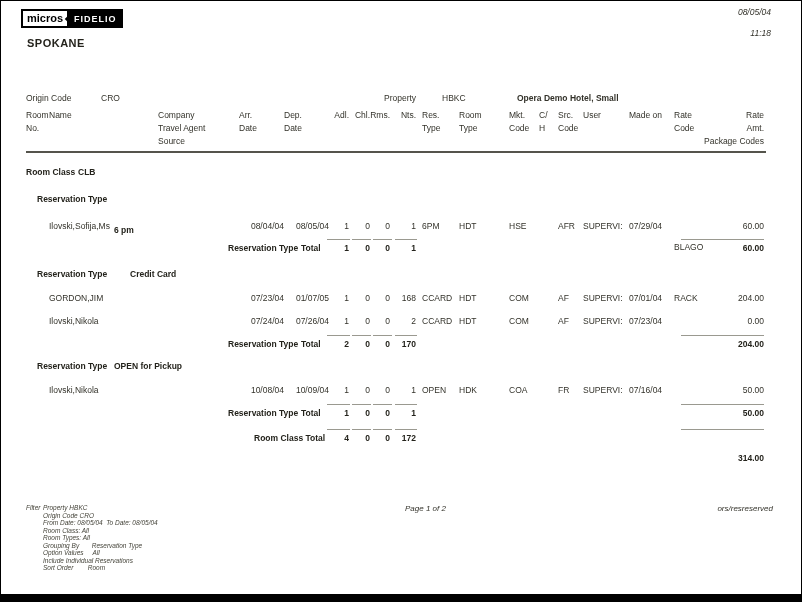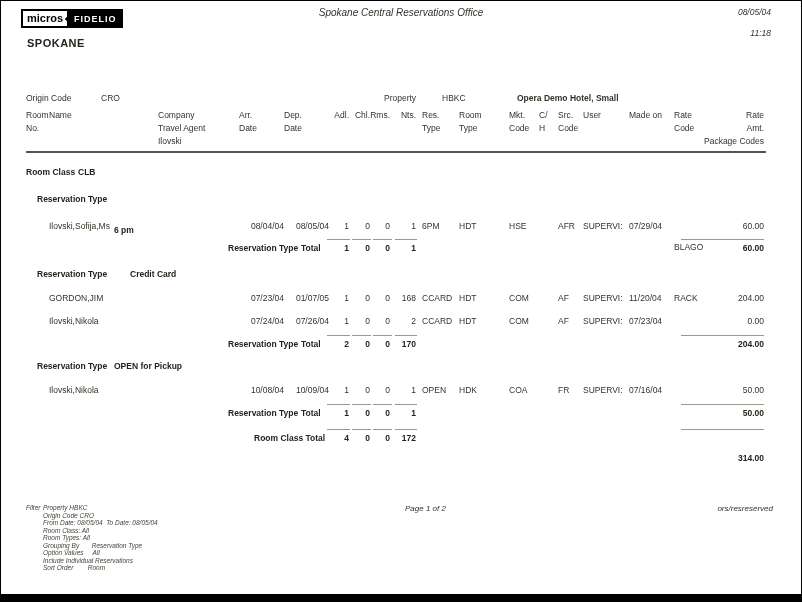--- a/index.html
+++ b/index.html
@@ -56,40 +56,39 @@
 </head>
 <body>
 
 <div class="page">
 
   <div class="logo">
     <span class="logo-micros">micros</span>
     <span class="logo-diamond"></span>
     <span class="logo-fidelio">FIDELIO</span>
   </div>
-  <div class="abs center office i" style="top:6px;">Spokane Central Reservations Office</div>
   <div class="abs dt i" style="top:6px;right:30px;">08/05/04</div>
   <div class="abs dt i" style="top:27px;right:30px;">11:18</div>
   <div class="abs cro b" style="top:36px;left:26px;">SPOKANE</div>
 
   <div>
     <span class="abs sz" style="top:92px;left:25px;text-align:right;">Origin Code</span>
     <span class="abs sz" style="top:92px;left:100px;">CRO</span>
     <span class="abs sz" style="top:92px;left:383px;">Property</span>
     <span class="abs sz" style="top:92px;left:441px;">HBKC</span>
     <span class="abs sz" style="top:92px;left:516px;font-weight:bold;">Opera Demo Hotel, Small</span>
   </div>
 
   <div>
     <span class="cell c-roomno" style="top:109px;">Room</span>
     <span class="cell c-roomno" style="top:122px;">No.</span>
     <span class="cell c-name" style="top:109px;">Name</span>
     <span class="cell c-company" style="top:109px;">Company</span>
     <span class="cell c-company" style="top:122px;">Travel Agent</span>
-    <span class="cell c-company" style="top:135px;">Ilovski</span>
+    <span class="cell c-company" style="top:135px;">Source</span>
     <span class="cell c-arr c-arr-h" style="top:109px;">Arr.</span>
     <span class="cell c-arr c-arr-h" style="top:122px;">Date</span>
     <span class="cell c-dep c-dep-h" style="top:109px;">Dep.</span>
     <span class="cell c-dep c-dep-h" style="top:122px;">Date</span>
     <span class="cell c-adl" style="top:109px;">Adl.</span>
     <span class="cell c-chl" style="top:109px;">Chl.</span>
     <span class="cell c-rms" style="top:109px;">Rms.</span>
     <span class="cell c-nts" style="top:109px;">Nts.</span>
     <span class="cell c-restype" style="top:109px;">Res.</span>
     <span class="cell c-restype" style="top:122px;">Type</span>
@@ -158,21 +157,21 @@
     <span class="cell c-dep" style="top:292px;">01/07/05</span>
     <span class="cell c-adl" style="top:292px;">1</span>
     <span class="cell c-chl" style="top:292px;">0</span>
     <span class="cell c-rms" style="top:292px;">0</span>
     <span class="cell c-nts" style="top:292px;">168</span>
     <span class="cell c-restype" style="top:292px;">CCARD</span>
     <span class="cell c-roomtype" style="top:292px;">HDT</span>
     <span class="cell c-mkt" style="top:292px;">COM</span>
     <span class="cell c-src" style="top:292px;">AF</span>
     <span class="cell c-user" style="top:292px;">SUPERVI:</span>
-    <span class="cell c-madeon" style="top:292px;">11/20/04</span>
+    <span class="cell c-madeon" style="top:292px;">07/01/04</span>
     <span class="cell c-ratecode" style="top:292px;">RACK</span>
     <span class="cell c-amt" style="top:292px;">204.00</span>
   </div>
   <div>
     <span class="cell c-name" style="top:315px;">Ilovski,Nikola</span>
     <span class="cell c-arr" style="top:315px;">07/24/04</span>
     <span class="cell c-dep" style="top:315px;">07/26/04</span>
     <span class="cell c-adl" style="top:315px;">1</span>
     <span class="cell c-chl" style="top:315px;">0</span>
     <span class="cell c-rms" style="top:315px;">0</span>

